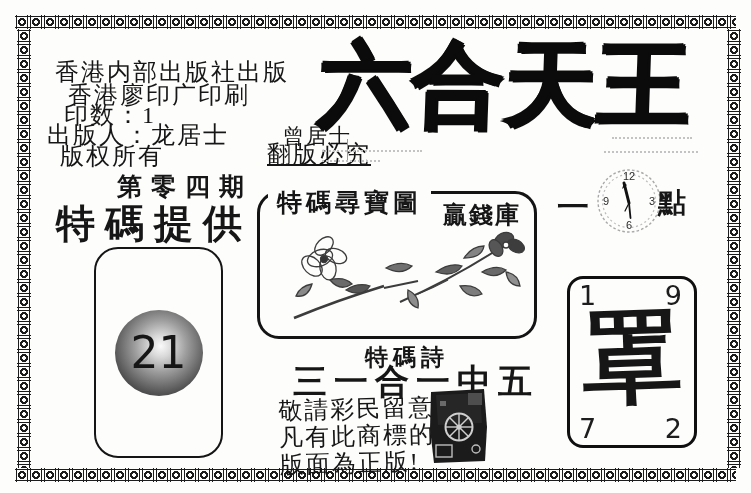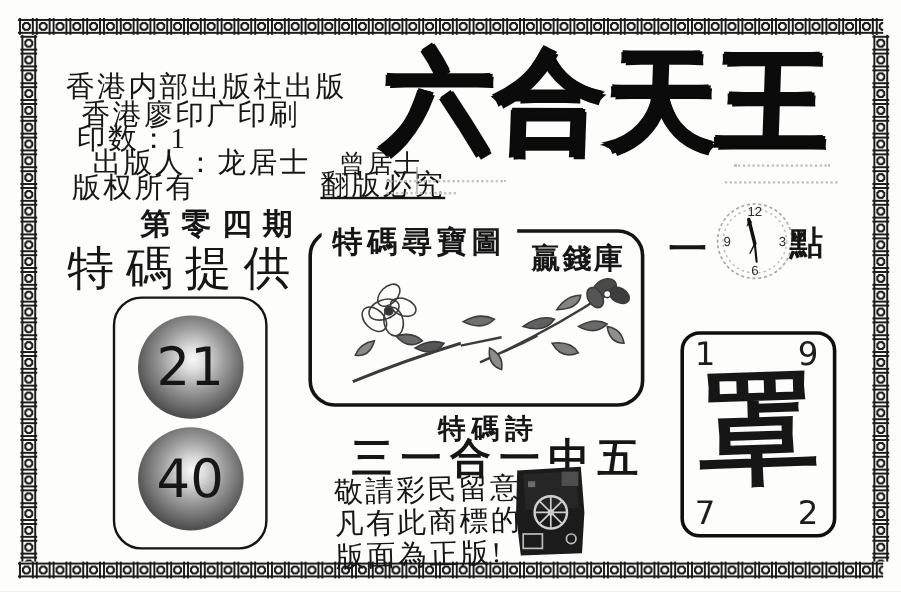--- a/index.html
+++ b/index.html
@@ -31,21 +31,21 @@
   
   .masthead {
     left:318px; top:36px; font-size:92px; line-height:1.05;
     font-weight:900; color:#0b0b0b; letter-spacing:1px;
     font-family:"DejaVu Sans", sans-serif;
     transform:skewX(-2deg);
     text-shadow:2px 1px 0 #0b0b0b, -1px 2px 0 #0b0b0b, 3px 3px 0 #0b0b0b;
   }
 
   .issue-no   { left:76px; top:170px; font-size:25px; font-weight:bold; letter-spacing:9px;margin-left:41px; }
-  .issue-feat { left:56px; top:197px; font-size:39px; font-weight:normal; letter-spacing:10px; }
+  .issue-feat { left:56px; top:197px; font-size:39px; font-weight:bold; letter-spacing:10px; }
 
   
   .ball-box {
     left:94px; top:247px; width:129px; height:211px;
     border:2.5px solid #151515; border-radius:24px;
     display:flex; flex-direction:column; align-items:center; justify-content:center; gap:7px;
   }
   .ball {
     width:88px; height:86px; border-radius:50%;
     background:radial-gradient(circle at 52% 42%, #fafafa 0%, #d9d9d9 16%, #9e9e9e 38%, #535353 70%, #2a2a2a 94%);
@@ -98,39 +98,38 @@
 <div class="page">
 
   <div class="bstrip top"></div>
   <div class="bstrip bottom"></div>
   <div class="bstrip left"></div>
   <div class="bstrip right"></div>
 
   <div class="abs pub" style="left:55px; top:56px;">香港内部出版社出版</div>
   <div class="abs pub" style="left:68px; top:79px;">香港廖印广印刷</div>
   <div class="abs pub" style="left:64px; top:99px;">印数：1</div>
-  <div class="abs pub" style="left:77px; top:119px;">出版人：龙居士</div>
+  <div class="abs pub" style="left:47px; top:119px;">出版人：龙居士</div>
   <div class="abs pub" style="left:60px; top:140px;">版权所有</div>
   <div class="abs pub" style="left:283px; top:122px; font-size:21px;">曾居士</div>
   <div class="abs pub" style="left:267px; top:138px;text-decoration:underline;">翻版必究</div>
   <div class="tickline"></div>
 
   <div class="abs masthead">六合天王</div>
 
   <div class="faint" style="left:322px; top:150px; width:100px;"></div>
   <div class="faint" style="left:322px; top:160px; width:58px;"></div>
   <div class="faint" style="left:612px; top:137px; width:80px;"></div>
   <div class="faint" style="left:604px; top:151px; width:94px;"></div>
 
   <div class="abs issue-no">第零四期</div>
   <div class="abs issue-feat">特碼提供</div>
 
   <div class="abs ball-box">
     <div class="ball">21</div>
-    <div class="ball">40</div>
   </div>
 
   <div class="abs treasure-box">
     <div class="treasure-title">特碼尋寶圖</div>
     <div class="bank-label">贏錢庫</div>
     <svg class="flower-art" width="272" height="102" viewBox="0 0 272 102">
       <g stroke="#3c3c3c" fill="none" stroke-width="1.3">
 
         <path d="M26 90 Q70 72 116 58" stroke-width="2.6"></path>
         <path d="M116 60 L150 53" stroke-width="2"></path>

